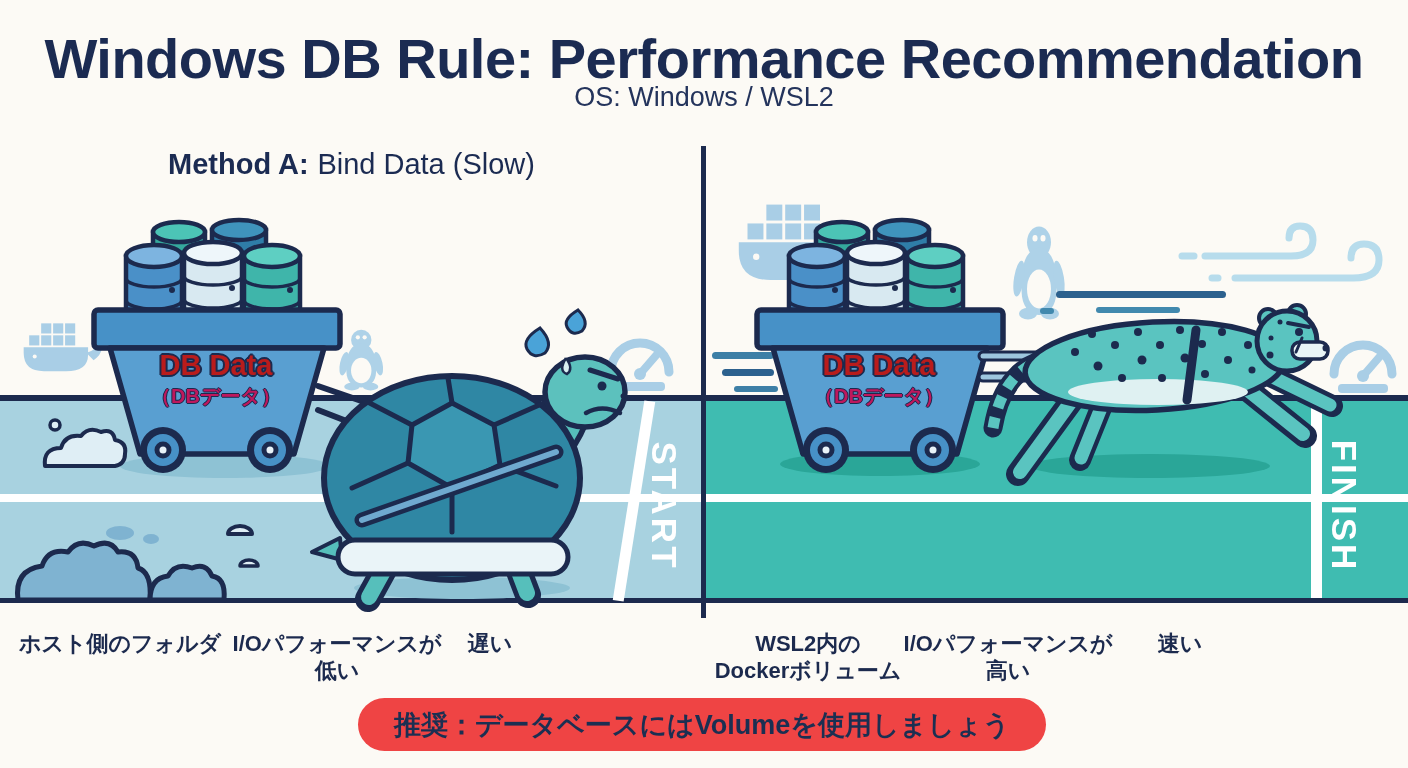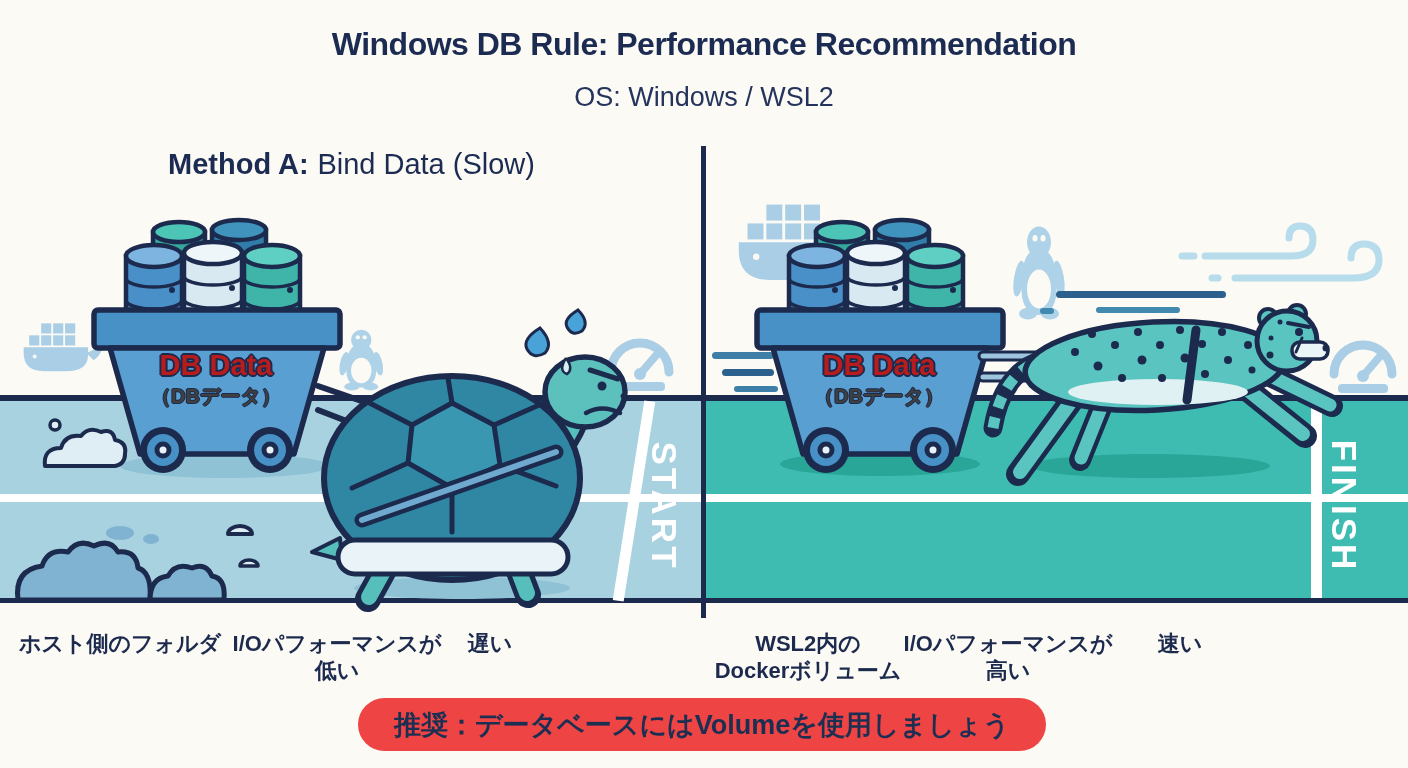--- a/index.html
+++ b/index.html
@@ -6,21 +6,21 @@
   body{
     width:1408px;height:768px;overflow:hidden;
     background:#fcfaf5;
     font-family:"Liberation Sans","DejaVu Sans",sans-serif;
     position:relative;
   }
   .page{position:absolute;inset:0;width:1408px;height:768px;}
   .abs{position:absolute;}
   .title{
     left:0;top:26px;width:1408px;text-align:center;
-    font-size:32px;font-weight:800;color:#1b2b52;letter-spacing:-0.5px;
+    font-size:56px;font-weight:800;color:#1b2b52;letter-spacing:-0.5px;
   }
   .subtitle{
     left:0;top:82px;width:1408px;text-align:center;
     font-size:27px;font-weight:500;color:#24345c;
   }
   .method-header{
     top:148px;height:40px;text-align:center;
     font-size:29px;color:#1b2b52;font-weight:500;white-space:nowrap;
   }
   .method-header .mlabel{font-weight:800;}
@@ -35,21 +35,21 @@
   }
   .start-word{left:584px;top:486px;}
   .finish-word{left:1264px;top:486px;}
   .cart-label{width:200px;text-align:center;line-height:1.1;}
   .cart-label .cl-title{
     font-size:29px;font-weight:800;color:#b91c1c;
     text-shadow:-2px 0 #1c2a4e,2px 0 #1c2a4e,0 -2px #1c2a4e,0 2px #1c2a4e,
                 -1px -1px #1c2a4e,1px 1px #1c2a4e,-1px 1px #1c2a4e,1px -1px #1c2a4e;
   }
   .cart-label .cl-sub{
-    margin-top:3px;font-size:20px;font-weight:700;color:#404040;
+    margin-top:3px;font-size:20px;font-weight:700;color:#be185d;
     text-shadow:-1px 0 #1c2a4e,1px 0 #1c2a4e,0 -1px #1c2a4e,0 1px #1c2a4e;
   }
   .cart-label-left{left:116px;top:350px;}
   .cart-label-right{left:779px;top:350px;}
   .bottom-label{
     top:630px;text-align:center;
     font-size:22px;font-weight:700;color:#1c2a4e;line-height:27px;
     white-space:pre-line;
   }
   .bl-1{left:10px;width:220px;}

